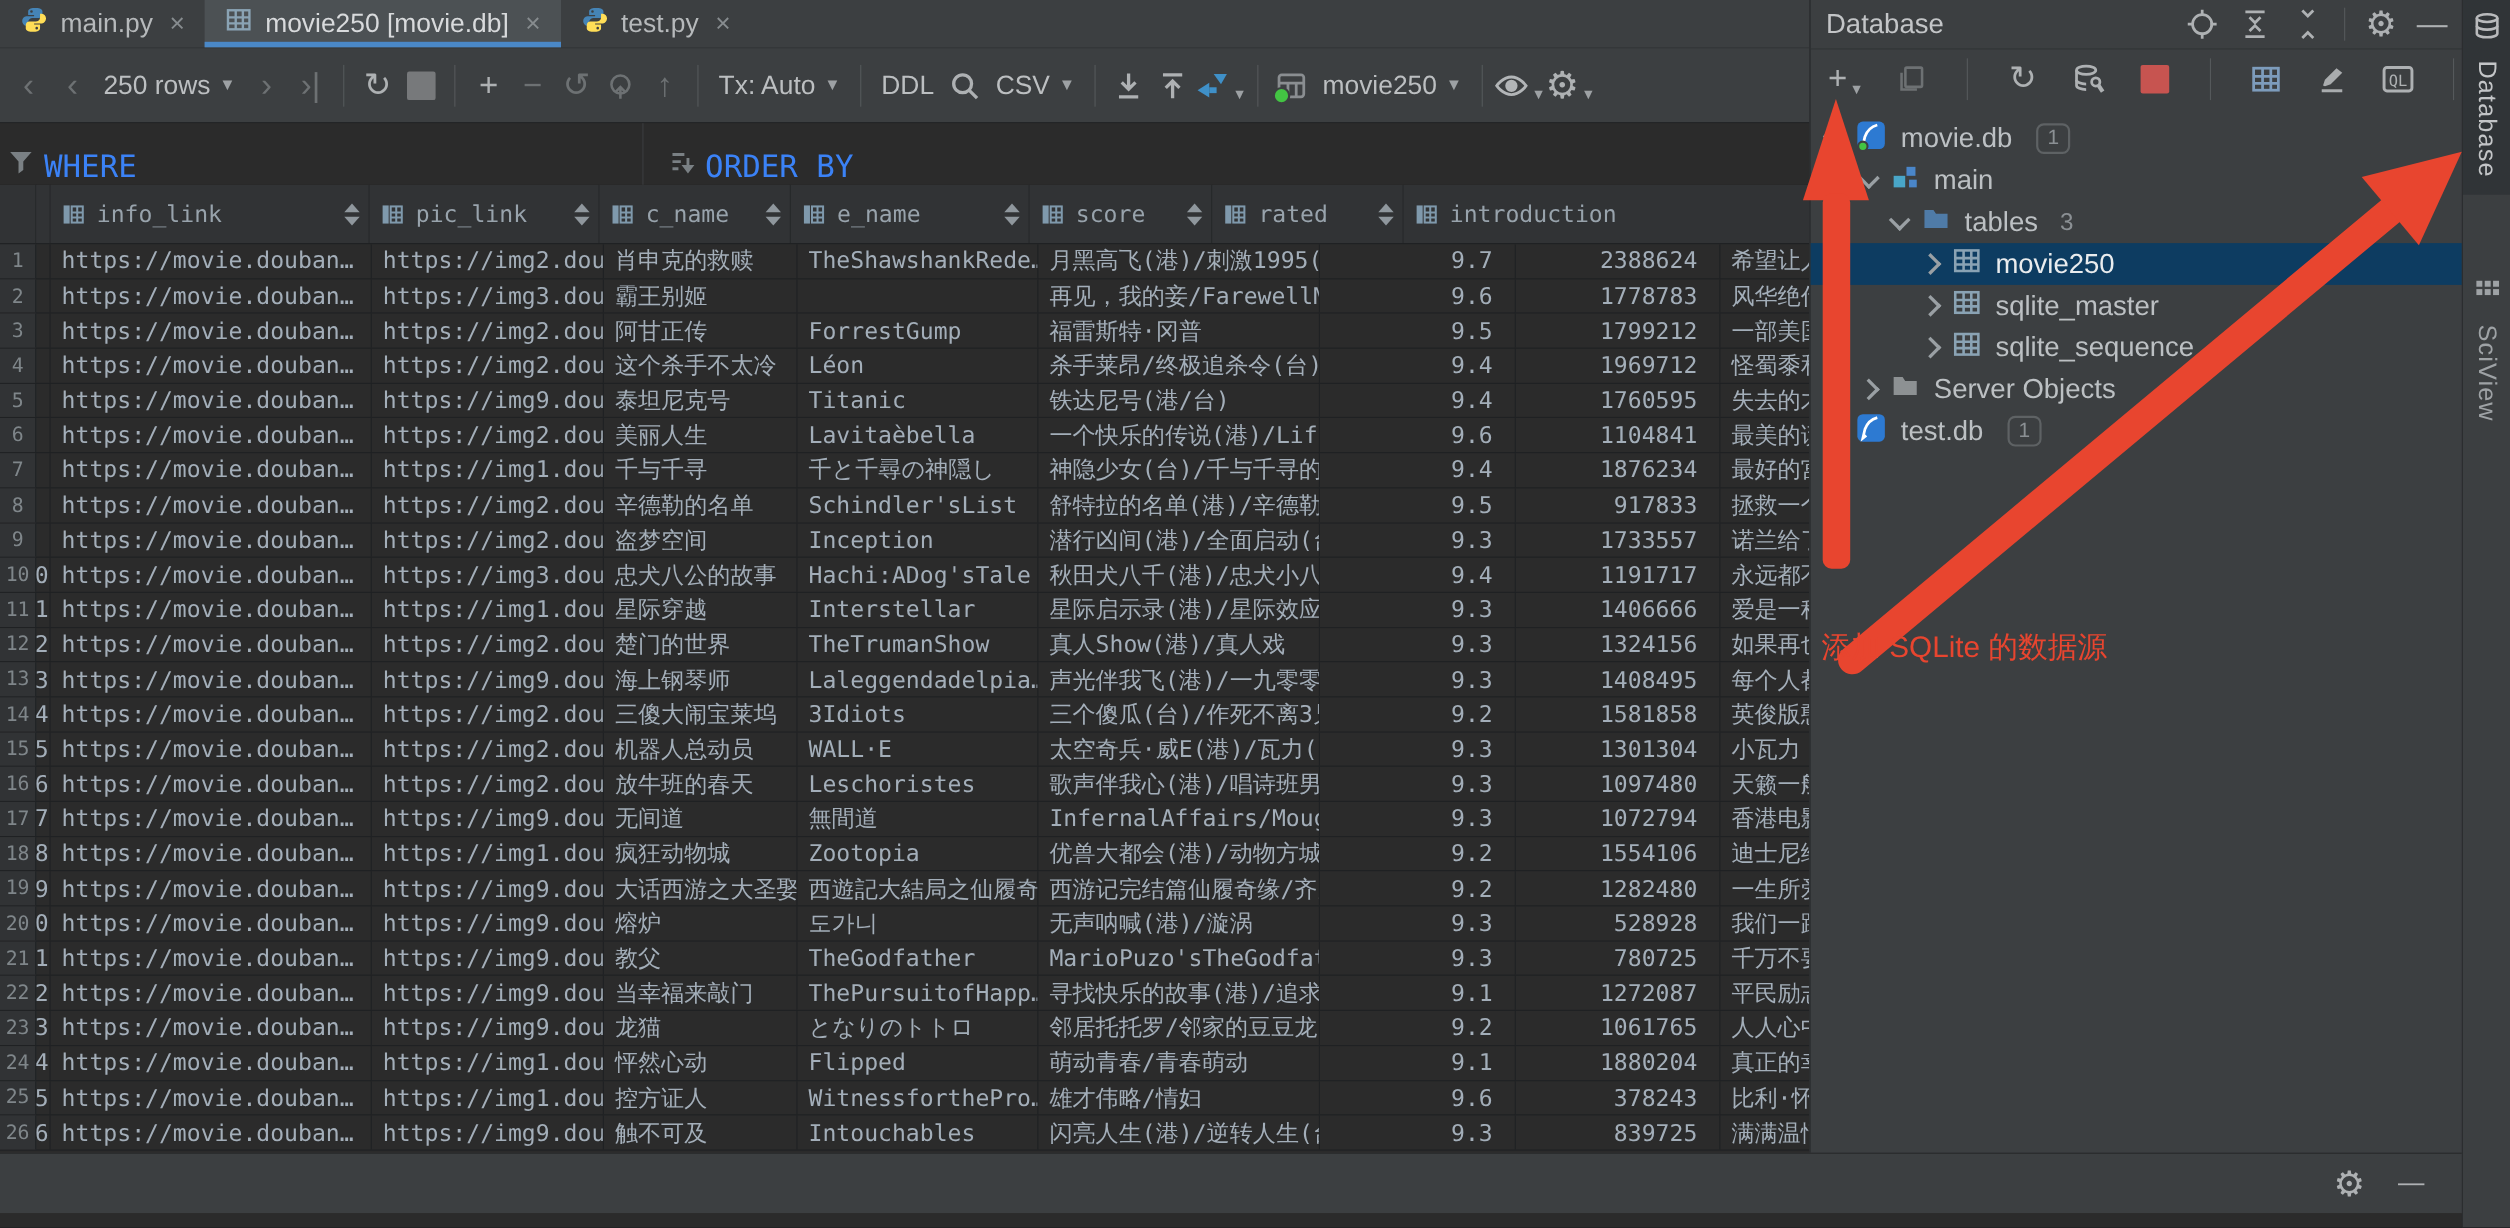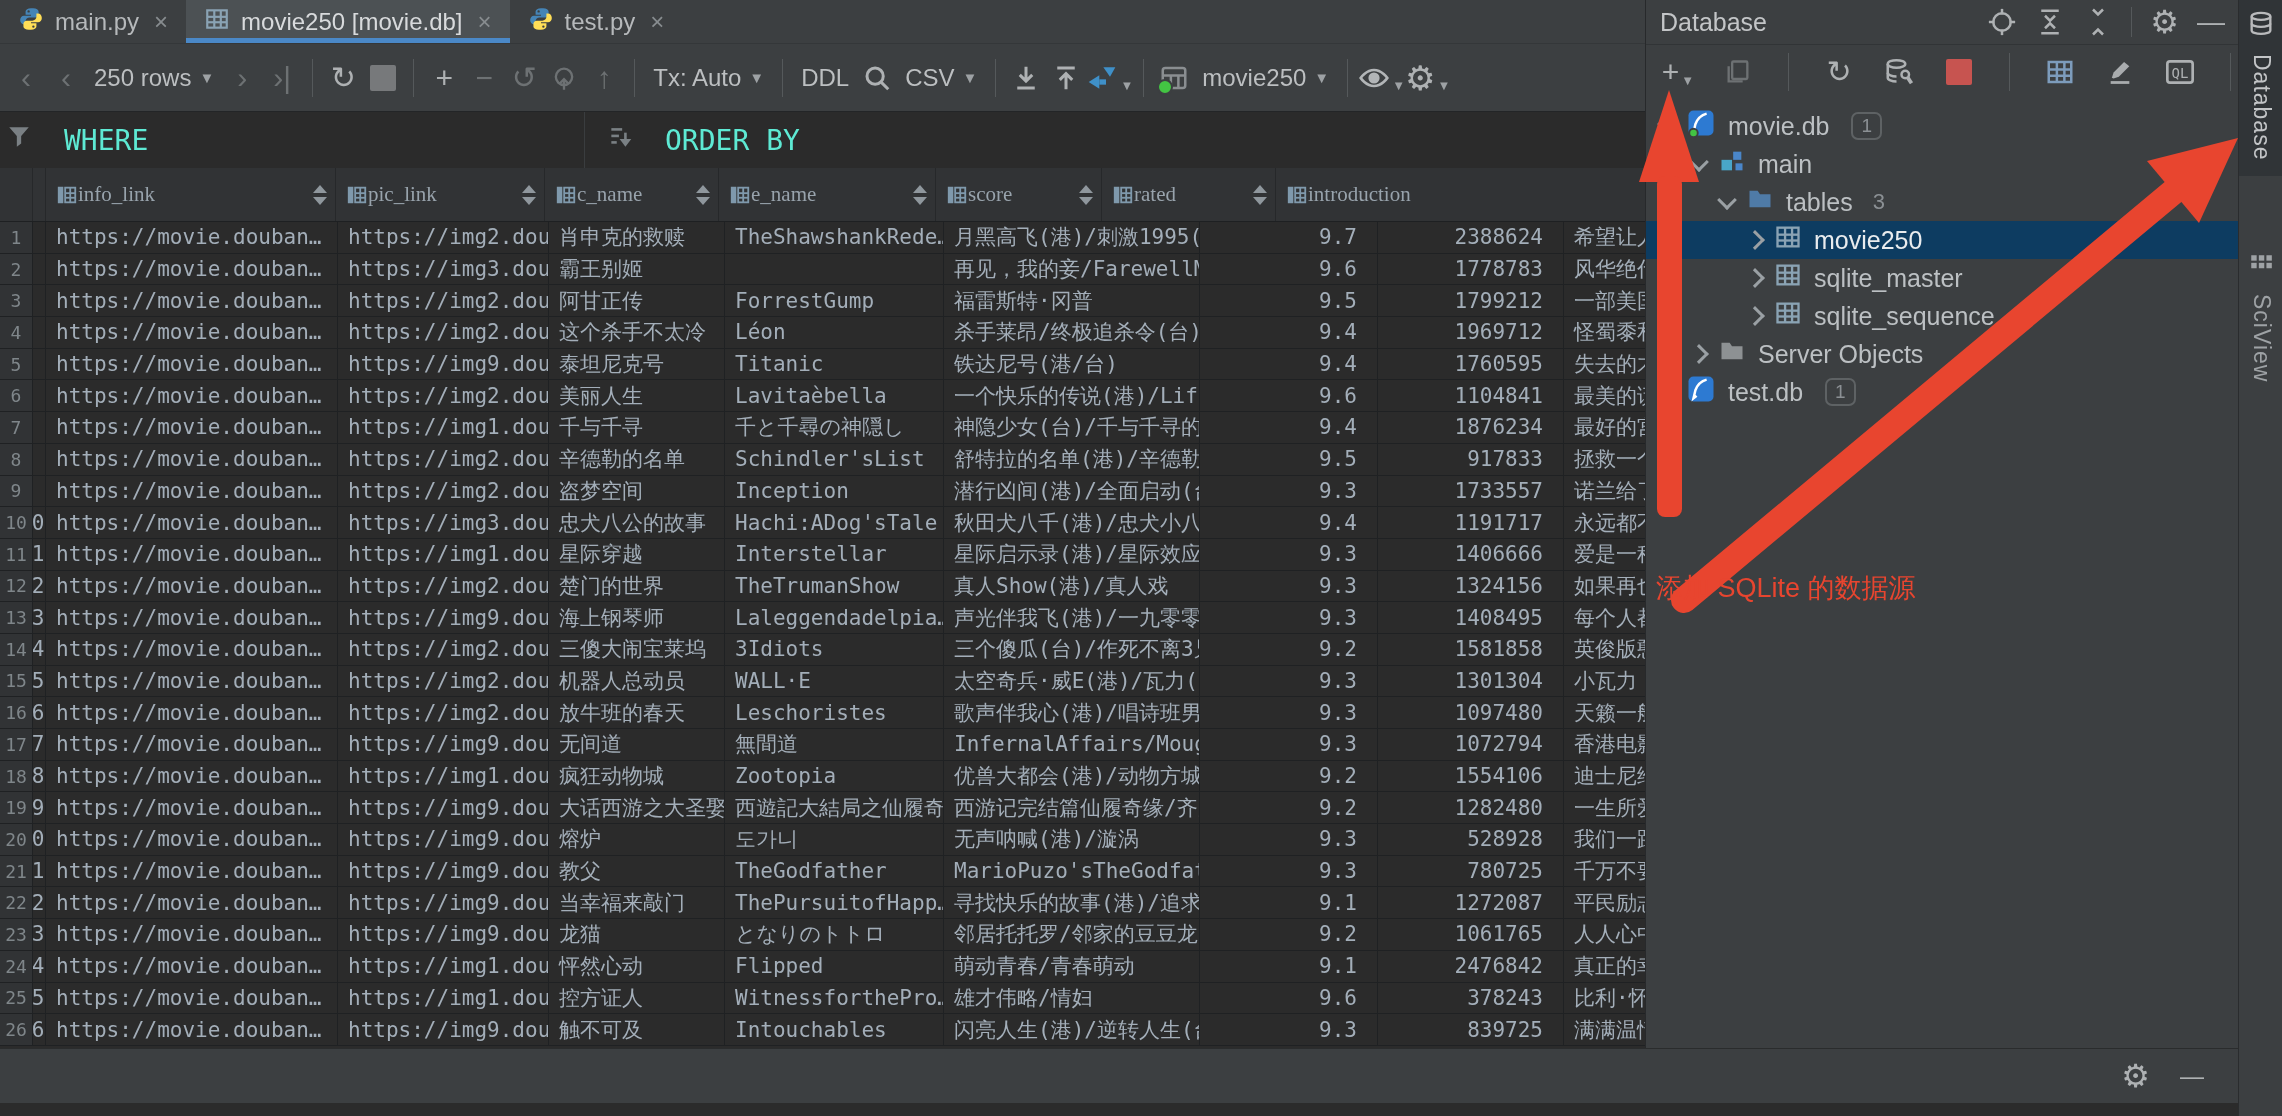--- a/index.html
+++ b/index.html
@@ -22,29 +22,29 @@
   .caret{font-size:15px;color:#9da1a4;}
   .tdiv{width:1px;height:38px;background:#55595b;margin:0 10px;flex:none;}
   .stop-sq{width:26px;height:26px;background:#77797b;border-radius:2px;}
   .red-sq{width:26px;height:26px;background:#c75450;border-radius:2px;}
   .icon-wrap{position:relative;display:inline-flex;}
   .gdot{position:absolute;left:-2px;bottom:-2px;width:12px;height:12px;border-radius:50%;background:#43c443;border:2px solid #3c3f41;}
   .mini-caret{position:relative;top:8px;font-size:13px;color:#9da1a4;margin-left:2px;}
 
   .filterbar{height:56px;background:#2b2b2b;display:flex;align-items:stretch;flex:none;
              font-family:"DejaVu Sans Mono",monospace;border-top:1px solid #232527;}
-  .fsec{display:flex;align-items:center;gap:32px;color:#5eead4;font-size:28px;}
+  .fsec{display:flex;align-items:flex-end;gap:8px;color:#3b82f6;font-size:28px;}
   .fsec.where{width:578px;padding-left:6px;border-right:1px solid #3a3d3f;}
   .fsec.order{padding-left:22px;}
 
   .grid{flex:1;display:flex;flex-direction:column;font-family:"DejaVu Sans Mono",monospace;overflow:hidden;}
   .ghead{height:53px;background:#313335;border-bottom:1px solid #1e2022;display:flex;flex:none;color:#98a3ac;font-size:21px;}
   .hgut{width:32px;background:#313335;border-right:1px solid #26282a;flex:none;}
   .hsliv{width:12px;background:#313335;border-right:1px solid #26282a;flex:none;}
-  .hcell{display:flex;align-items:center;padding:0 8px 0 10px;border-right:1px solid #26282a;overflow:hidden;white-space:nowrap;flex:none;font-family:Liberation Serif, serif;}
+  .hcell{display:flex;align-items:center;gap:10px;padding:0 8px 0 10px;border-right:1px solid #26282a;overflow:hidden;white-space:nowrap;flex:none;}
   .hlabel{overflow:hidden;}
   .sort{display:flex;flex-direction:column;gap:4px;margin-left:auto;padding-left:6px;}
   .tu{width:0;height:0;border-left:7px solid transparent;border-right:7px solid transparent;border-bottom:8px solid #8f979d;}
   .td{width:0;height:0;border-left:7px solid transparent;border-right:7px solid transparent;border-top:8px solid #8f979d;}
 
   .gbody{flex:1;overflow:hidden;}
   .grow{height:30.7px;display:flex;border-bottom:1px solid #1f2123;}
   .gut{width:32px;background:#313335;border-right:1px solid #1f2123;color:#7f868a;font-size:18px;
        display:flex;align-items:center;justify-content:center;flex:none;}
   .sliv{width:12px;border-right:1px solid #1f2123;overflow:hidden;color:#a3aeb9;font-size:21px;display:flex;align-items:center;flex:none;}
@@ -681,21 +681,21 @@
             <div class="gut">24</div>
             <div class="sliv">
               <span>24</span>
             </div>
             <div class="cell c0">https://movie.douban…</div>
             <div class="cell c1">https://img1.dou…</div>
             <div class="cell c2">怦然心动</div>
             <div class="cell c3">Flipped</div>
             <div class="cell c4">萌动青春/青春萌动</div>
             <div class="cell c5 num">9.1</div>
-            <div class="cell c6 num">2476842</div>
+            <div class="cell c6 num">1880204</div>
             <div class="cell c7">真正的幸福是来自内心深处</div>
           </div>
           <div class="grow">
             <div class="gut">25</div>
             <div class="sliv">
               <span>25</span>
             </div>
             <div class="cell c0">https://movie.douban…</div>
             <div class="cell c1">https://img1.dou…</div>
             <div class="cell c2">控方证人</div>

